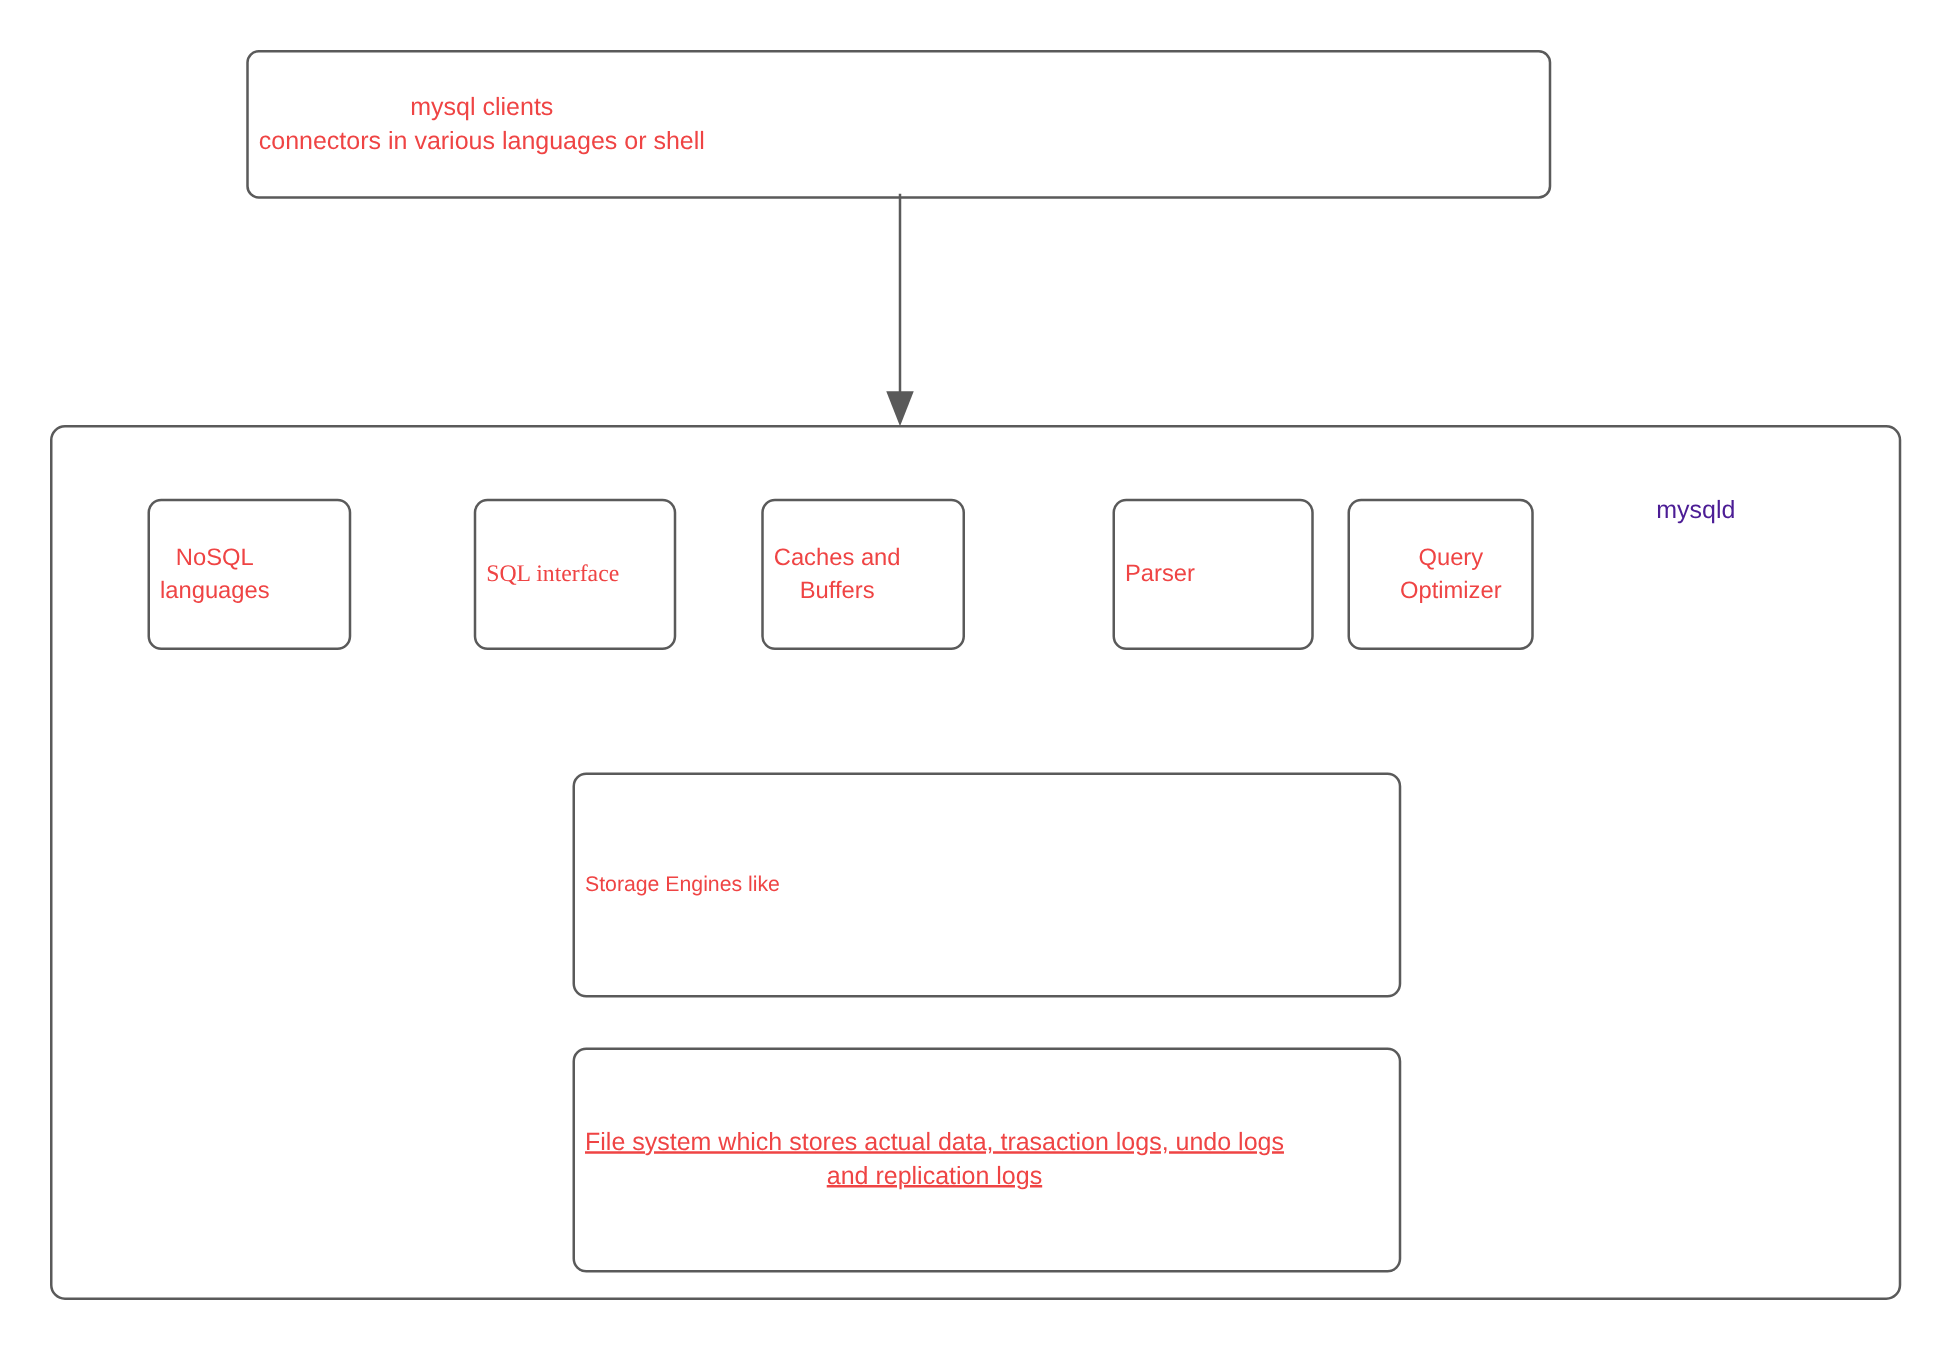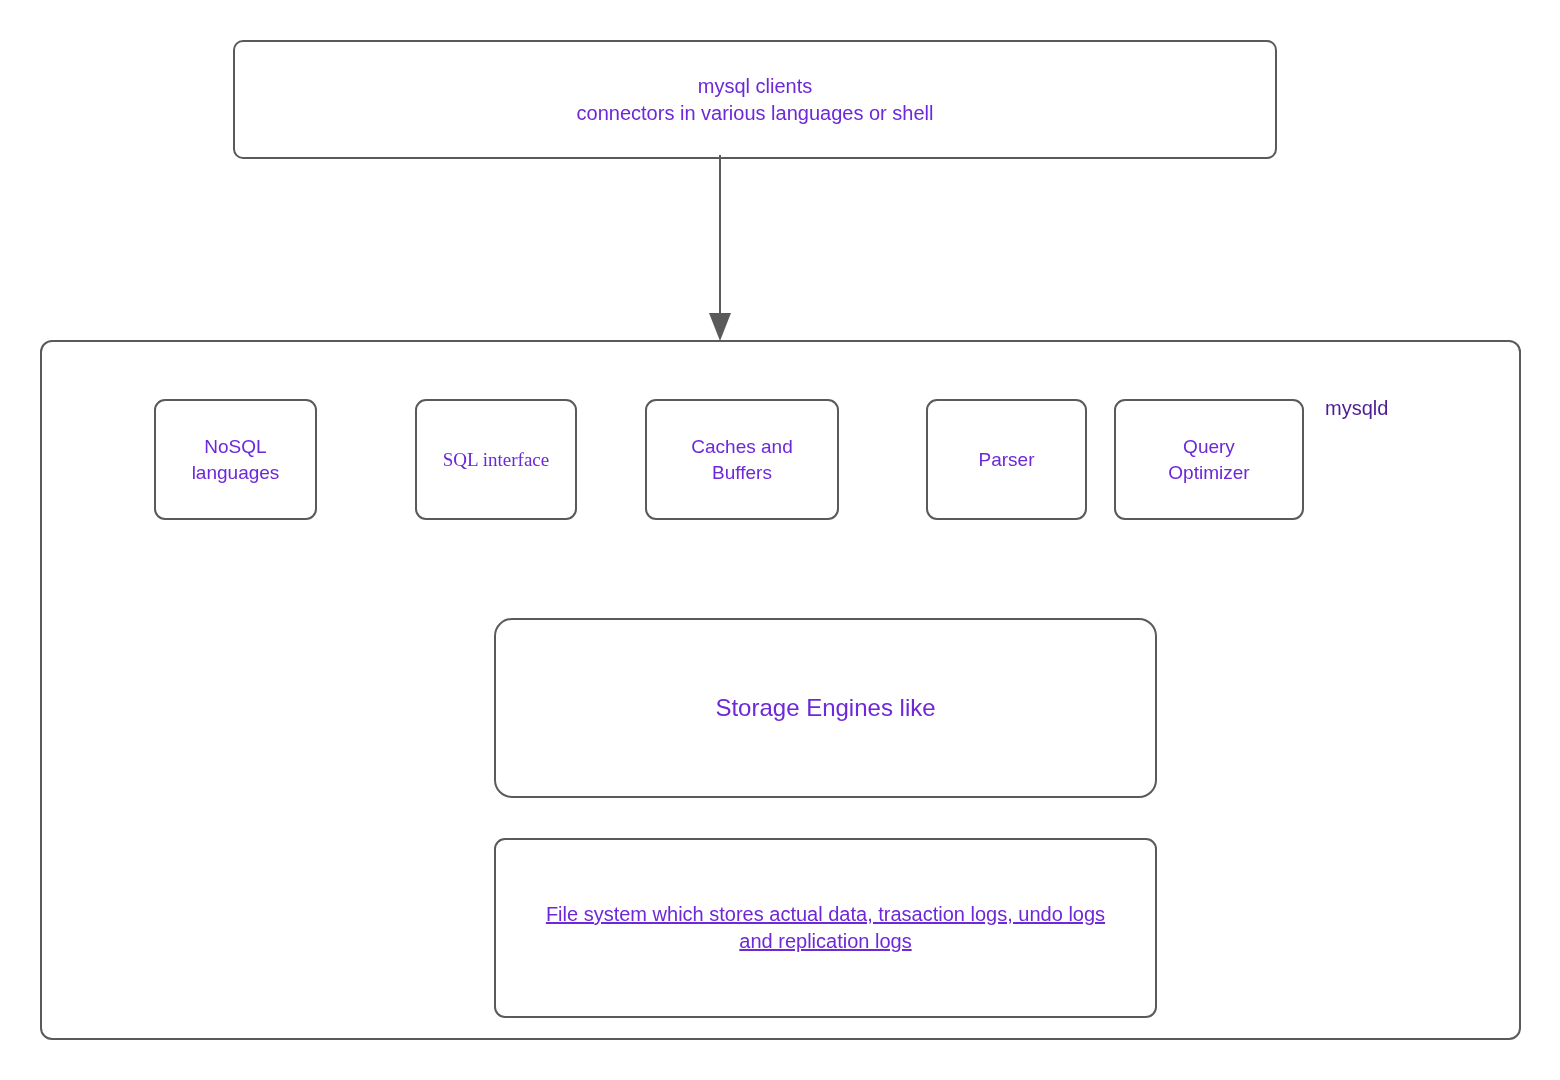--- a/index.html
+++ b/index.html
@@ -21,25 +21,24 @@
     background: #ffffff;
   }
   .node {
     position: absolute;
     box-sizing: border-box;
     background: #ffffff;
     border: 2px solid #5a5a5a;
     border-radius: 11px;
     display: flex;
     align-items: center;
-    justify-content: center;
+    justify-content: flex-start;
     text-align: center;
     line-height: 1.35;
-    color: #6d28d9;
-    margin-left: 36px;
+    color: #ef4444;
   }
   .node .lines {
     display: block;
     padding: 0 8px;
   }
   .node .lines span {
     display: block;
     white-space: pre;
   }
 
@@ -77,32 +76,31 @@
   }
 
   
   .component {
     top: 399px;
     height: 121px;
     font-size: 19px;
   }
   #node-nosql-interface   { left: 118px;  width: 163px; }
   #node-sql-interface     { left: 379px;  width: 162px; font-family: Liberation Serif, serif; }
-  #node-caches-buffers    { left: 609px;  width: 194px; }
+  #node-caches-buffers    { left: 609px;  width: 163px; }
   #node-parser            { left: 890px;  width: 161px; }
-  #node-query-optimizer   { left: 1078px; width: 190px; }
+  #node-query-optimizer   { left: 1078px; width: 149px; padding-left: 32px; }
 
   
   #node-storage-engines {
     left: 458px;
     top: 618px;
     width: 663px;
     height: 180px;
-    font-size: 24px;
-    border-radius: 18px;
+    font-size: 17px;
   }
   #node-file-system {
     left: 458px;
     top: 838px;
     width: 663px;
     height: 180px;
     font-size: 20px;
     text-decoration: underline;
   }
 

